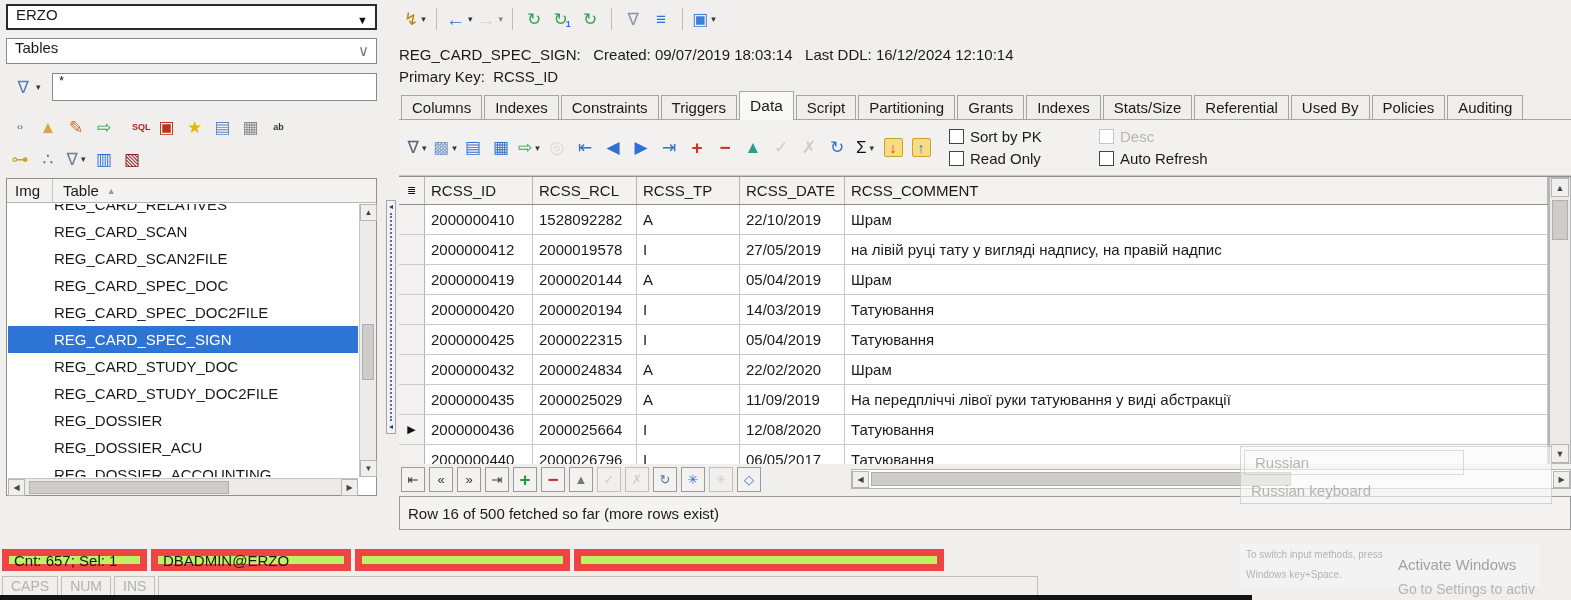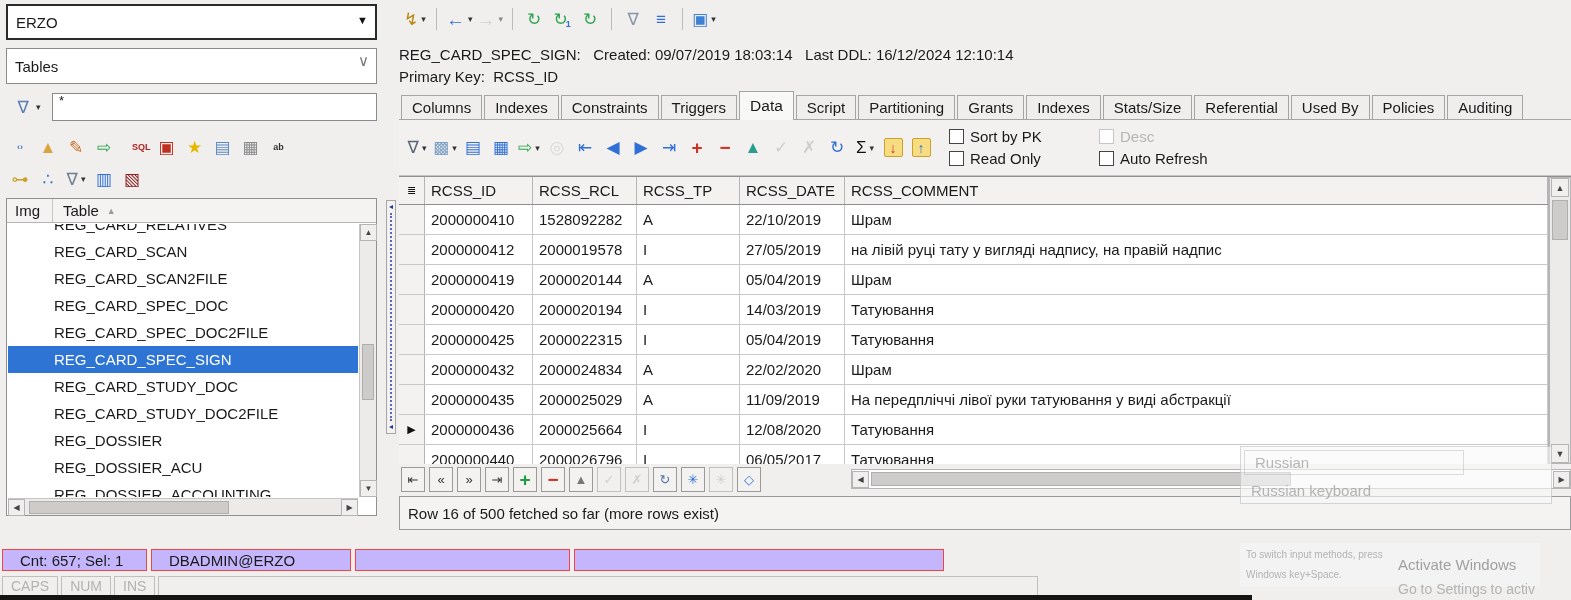--- a/index.html
+++ b/index.html
@@ -3,21 +3,21 @@
 <meta charset="utf-8">
 <style>
   * { box-sizing: border-box; margin: 0; padding: 0; }
   html,body { width:1571px; height:600px; overflow:hidden; }
   body { font-family:"Liberation Sans", sans-serif; font-size:15px; color:#1a1a1a; background:#f0efee; }
   .app { position:relative; width:1571px; height:600px; display:flex; flex-direction:column; }
   .main { display:flex; height:547px; }
 
   
   .left { width:383px; padding:4px 6px 0 6px; display:flex; flex-direction:column; }
-  .combo { position:relative; height:36px; background:#fff; display:flex; align-items:center; padding:0 26px 0 8px; }
+  .combo { position:relative; height:26px; background:#fff; display:flex; padding:0 26px 0 8px; }
   .combo.dark { border:2px solid #2a2a2a; }
   .combo.light { border:1px solid #8a8a8a; margin-top:8px; }
   .combo .arr { position:absolute; right:7px; top:8px; font-size:11px; color:#111; }
   .combo .chev { position:absolute; right:7px; top:3px; font-size:15px; color:#777; }
   .filter-row { display:flex; margin-top:8px; height:30px; align-items:center; }
   .funnel-btn { width:46px; height:28px; display:flex; align-items:center; justify-content:center; gap:4px; }
   .filter-input { flex:1; height:28px; background:#fff; border:1px solid #8a8a8a; padding:1px 6px 0 6px; font-size:13px; line-height:12px; }
   .tb-row { display:flex; align-items:center; height:30px; margin-top:2px; }
   .tb-row.first { margin-top:10px; }
 
@@ -86,21 +86,21 @@
   .glyph { font-size:17px; line-height:1; }
   .glyph.small { font-size:9px; font-weight:bold; letter-spacing:0; }
   .glyph.bold { font-weight:bold; font-size:19px; }
   .glyph.box-yellow { background:#f7dc82; border:1px solid #c9a22e; border-radius:2px; width:19px; height:19px; display:inline-flex; align-items:center; justify-content:center; font-size:14px; font-weight:bold; }
   .badge { font-size:9px; font-weight:bold; color:#2f6fd6; margin-left:-2px; margin-top:9px; }
   .ddarrow { font-size:9px; color:#333; margin-left:3px; }
   .tsep { width:1px; height:22px; background:#bdbcbb; margin:0 7px; display:inline-block; }
 
   
   .statusbar { height:26px; display:flex; align-items:center; gap:4px; padding:1px 2px; }
-  .sb-seg { height:22px; border:1px solid #ef4444; background:#c4b5fd; display:flex; align-items:center; padding:0 17px; white-space:nowrap; }
+  .sb-seg { height:22px; border:7px solid #ef4444; background:#bef264; display:flex; align-items:center; padding:0 5px; white-space:nowrap; }
   .indicators { height:27px; display:flex; align-items:center; gap:3px; padding:1px 2px 2px 2px; }
   .ind { height:20px; border:1px solid #c0bfbe; color:#b3b2b1; display:flex; align-items:center; padding:0 8px; font-size:14px; }
   .ind-fill { flex:0 0 880px; height:20px; border:1px solid #c0bfbe; }
   .black-strip { position:absolute; left:0; bottom:0; width:1252px; height:5px; background:#141414; }
 
   
   .ovl { position:absolute; z-index:5; color:rgba(125,125,125,.55); }
   .lang-box { left:1240px; top:446px; width:312px; background:rgba(248,248,248,.6); border:1px solid rgba(160,160,160,.4); }
   .lang-box .l1 { padding:3px 10px; border:1px solid rgba(160,160,160,.35); margin:3px; width:220px; }
   .lang-box .l2 { padding:4px 10px; }

